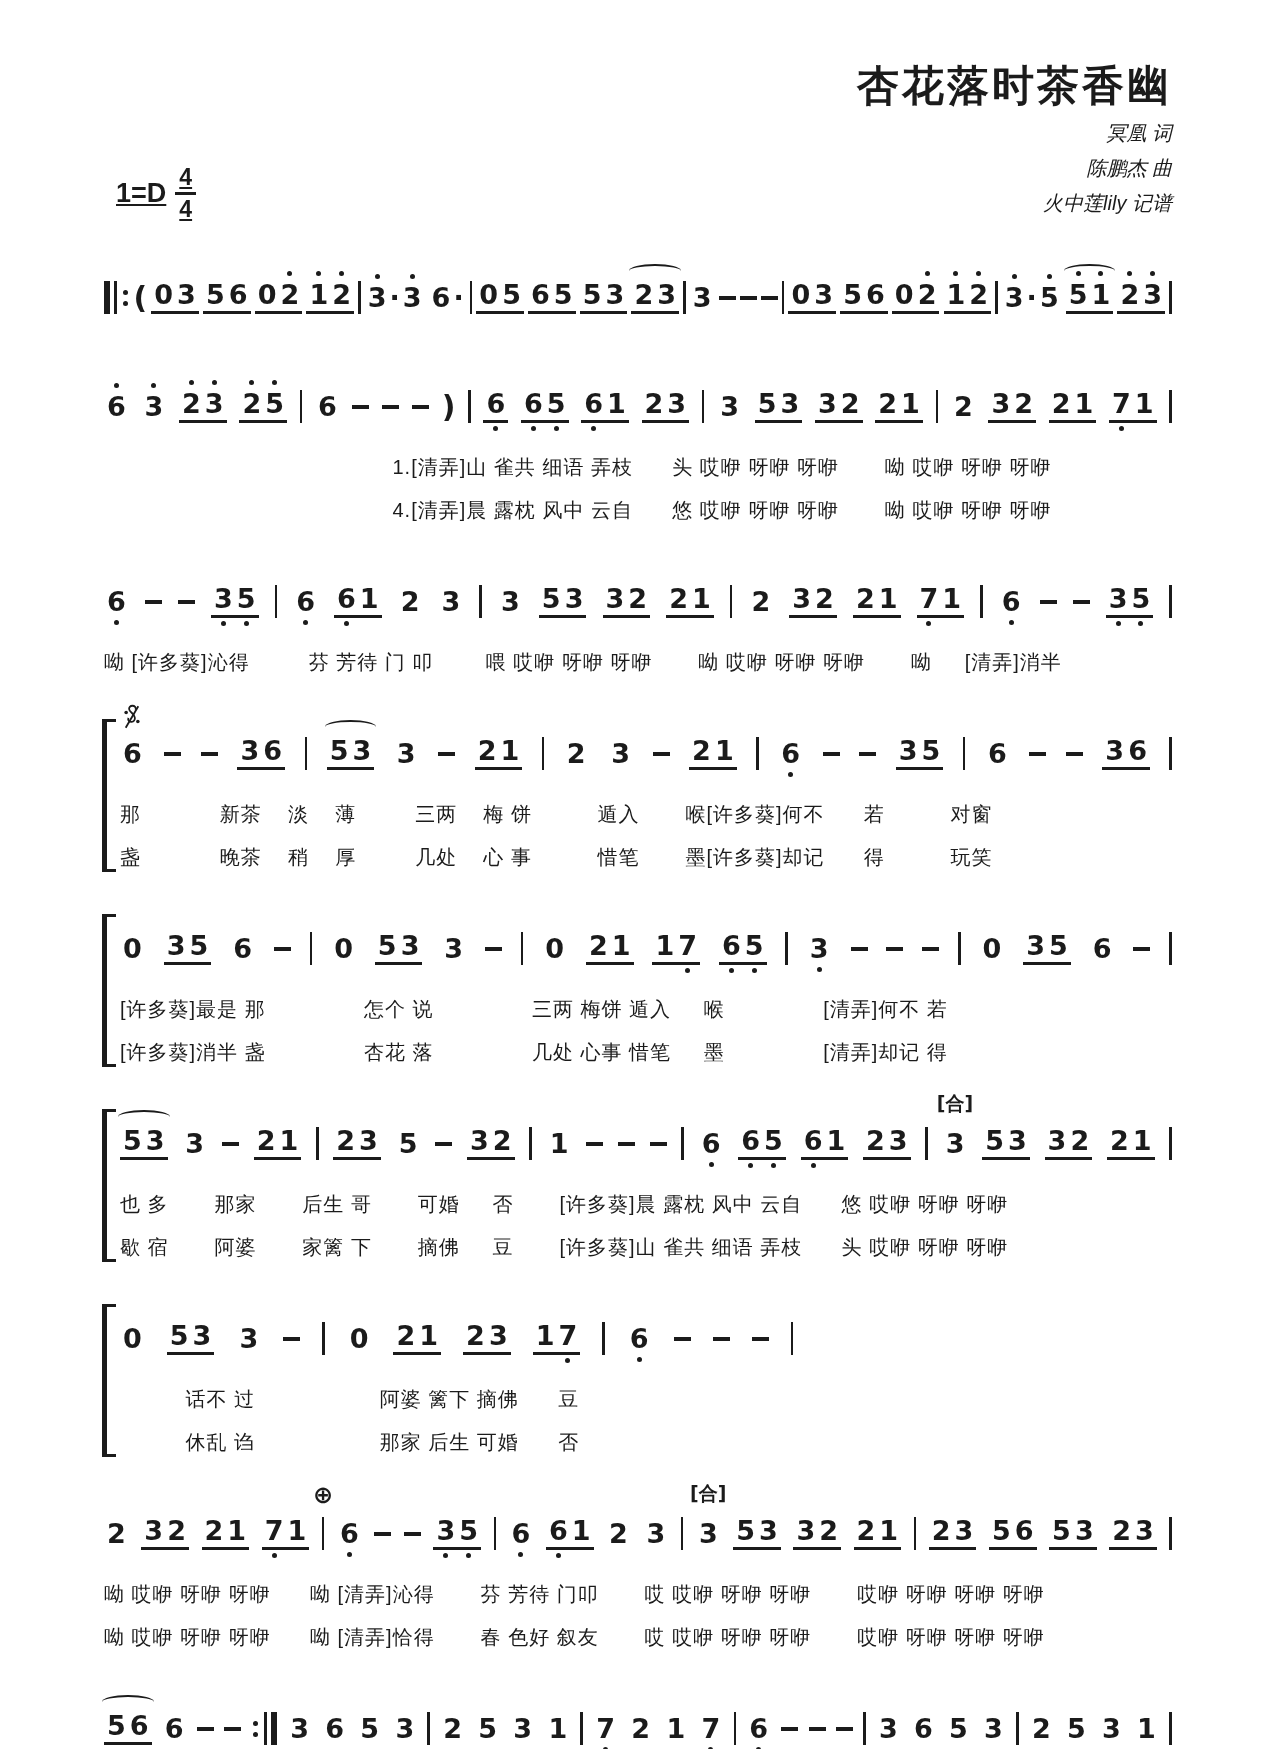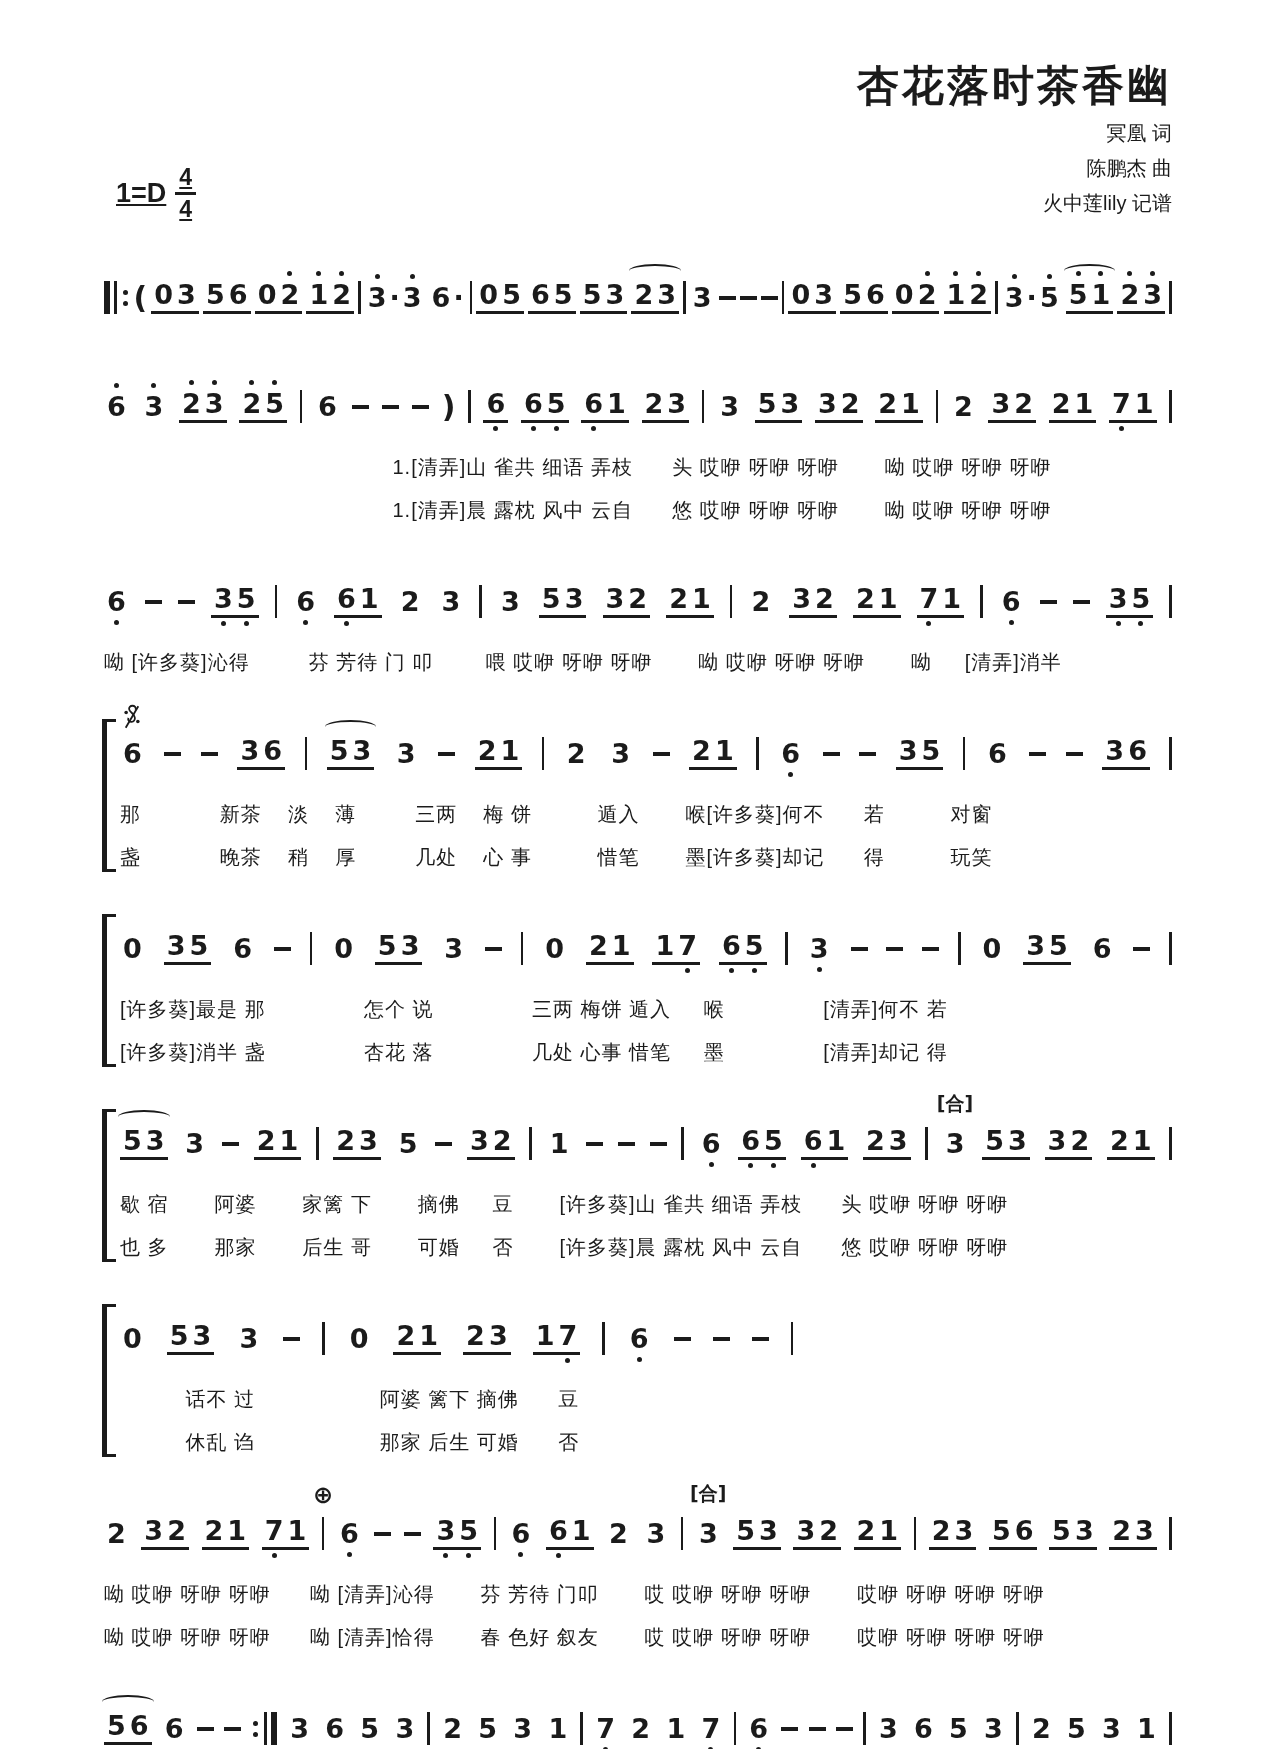--- a/index.html
+++ b/index.html
@@ -8,21 +8,21 @@
   .page{padding:58px 100px 0 104px;}
 
   
   .title{text-align:right;font-size:42px;font-weight:bold;letter-spacing:3px;}
   .meta{display:flex;justify-content:space-between;align-items:flex-end;margin-top:2px;}
   .key{display:flex;align-items:center;font-size:27px;font-weight:bold;padding-left:12px;text-decoration:underline;}
   .frac{display:inline-flex;flex-direction:column;align-items:center;margin-left:9px;
         font-size:23px;font-weight:bold;line-height:1;}
   .frac .ft{border-bottom:3px solid #1b1b1b;padding:0 4px 3px;}
   .frac .fb{padding-top:3px;}
-  .credits{text-align:right;font-size:20px;line-height:1.75;}
+  .credits{text-align:right;font-size:20px;line-height:1.75;font-style:italic;}
 
   
   .score{margin-top:10px;}
   .system{position:relative;margin-top:40px;}
   .system.bracketed{padding-left:16px;}
   .bracket{position:absolute;left:-2px;top:2px;bottom:0;width:9px;
            border-left:5px solid #1b1b1b;border-top:3px solid #1b1b1b;border-bottom:3px solid #1b1b1b;}
 
   .noteline{display:flex;align-items:center;justify-content:space-between;
             padding:20px 0 16px;font-weight:bold;font-size:27px;
@@ -263,21 +263,21 @@
           </span>
           <span class="grp u">
             <span class="ch">7<i class="db"></i></span>
             <span class="ch">1</span>
           </span>
           <span class="bars">
             <div class="bl"></div>
           </span>
         </div>
         <div class="lyric">                                            1.[清弄]山 雀共 细语 弄枝      头 哎咿 呀咿 呀咿       呦 哎咿 呀咿 呀咿</div>
-        <div class="lyric">                                            1.[清弄]晨 露枕 风中 云自      悠 哎咿 呀咿 呀咿       呦 哎咿 呀咿 呀咿</div>
+        <div class="lyric">                                            4.[清弄]晨 露枕 风中 云自      悠 哎咿 呀咿 呀咿       呦 哎咿 呀咿 呀咿</div>
       </div>
       <div class="system">
         <div class="noteline">
           <span class="grp">
             <span class="ch">6<i class="db"></i></span>
           </span>
           <span class="dashtok"></span>
           <span class="dashtok"></span>
           <span class="grp u">
             <span class="ch">3<i class="db"></i></span>
@@ -582,22 +582,22 @@
             <span class="ch">2</span>
           </span>
           <span class="grp u">
             <span class="ch">2</span>
             <span class="ch">1</span>
           </span>
           <span class="bars">
             <div class="bl"></div>
           </span>
         </div>
+        <div class="lyric">也 多       那家       后生 哥       可婚     否       [许多葵]晨 露枕 风中 云自      悠 哎咿 呀咿 呀咿</div>
         <div class="lyric">歇 宿       阿婆       家篱 下       摘佛     豆       [许多葵]山 雀共 细语 弄枝      头 哎咿 呀咿 呀咿</div>
-        <div class="lyric">也 多       那家       后生 哥       可婚     否       [许多葵]晨 露枕 风中 云自      悠 哎咿 呀咿 呀咿</div>
       </div>
       <div class="system bracketed">
         <div class="bracket"></div>
         <div class="noteline left">
           <span class="grp">
             <span class="ch">0</span>
           </span>
           <span class="grp u">
             <span class="ch">5</span>
             <span class="ch">3</span>

